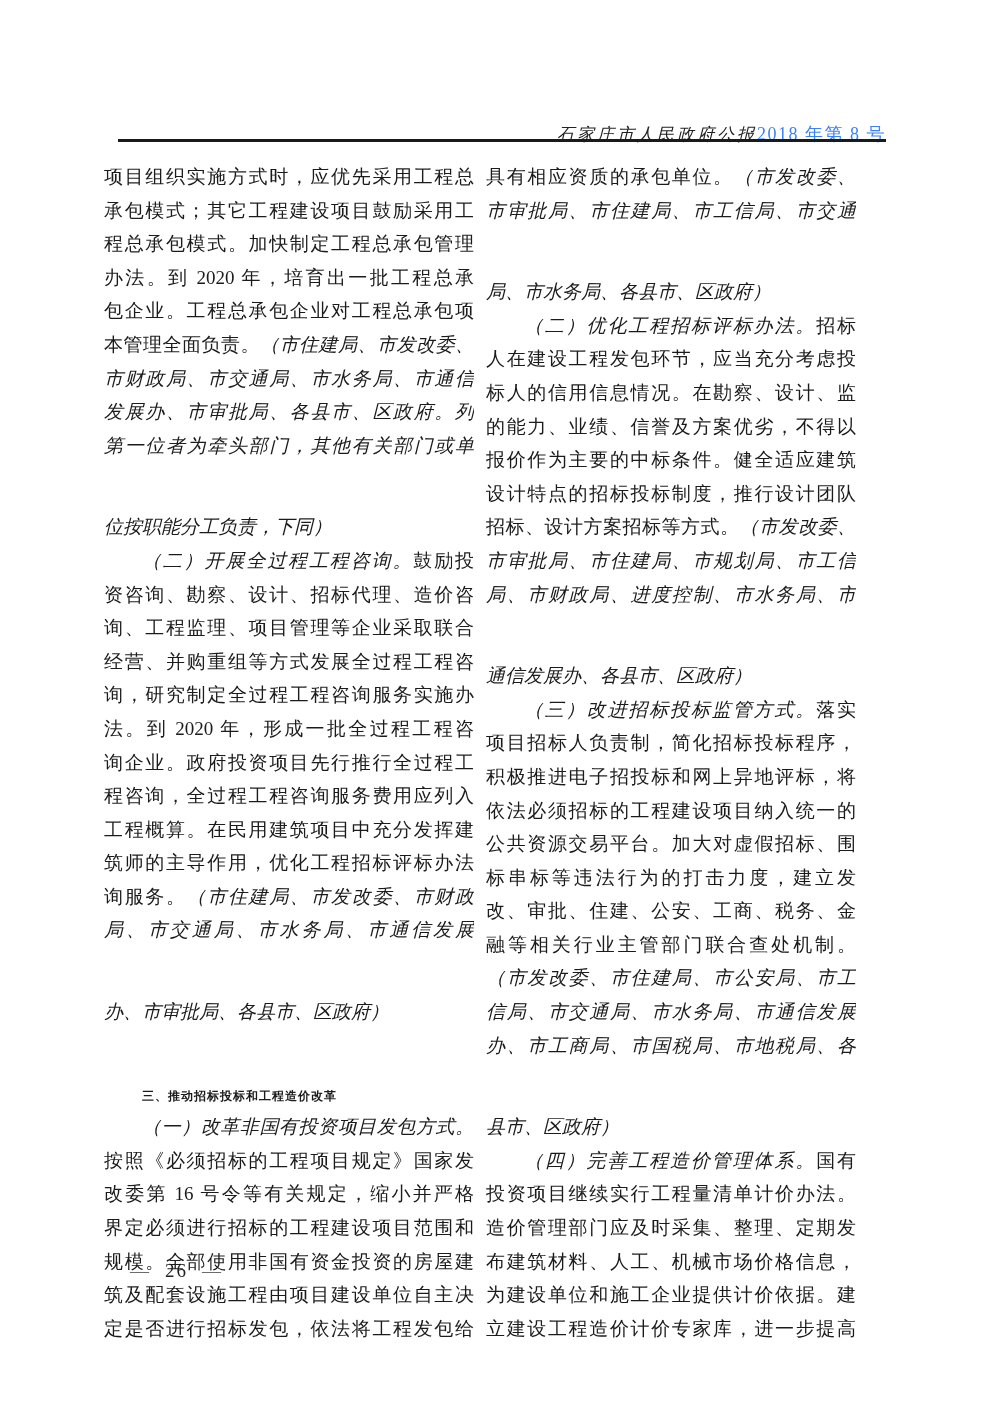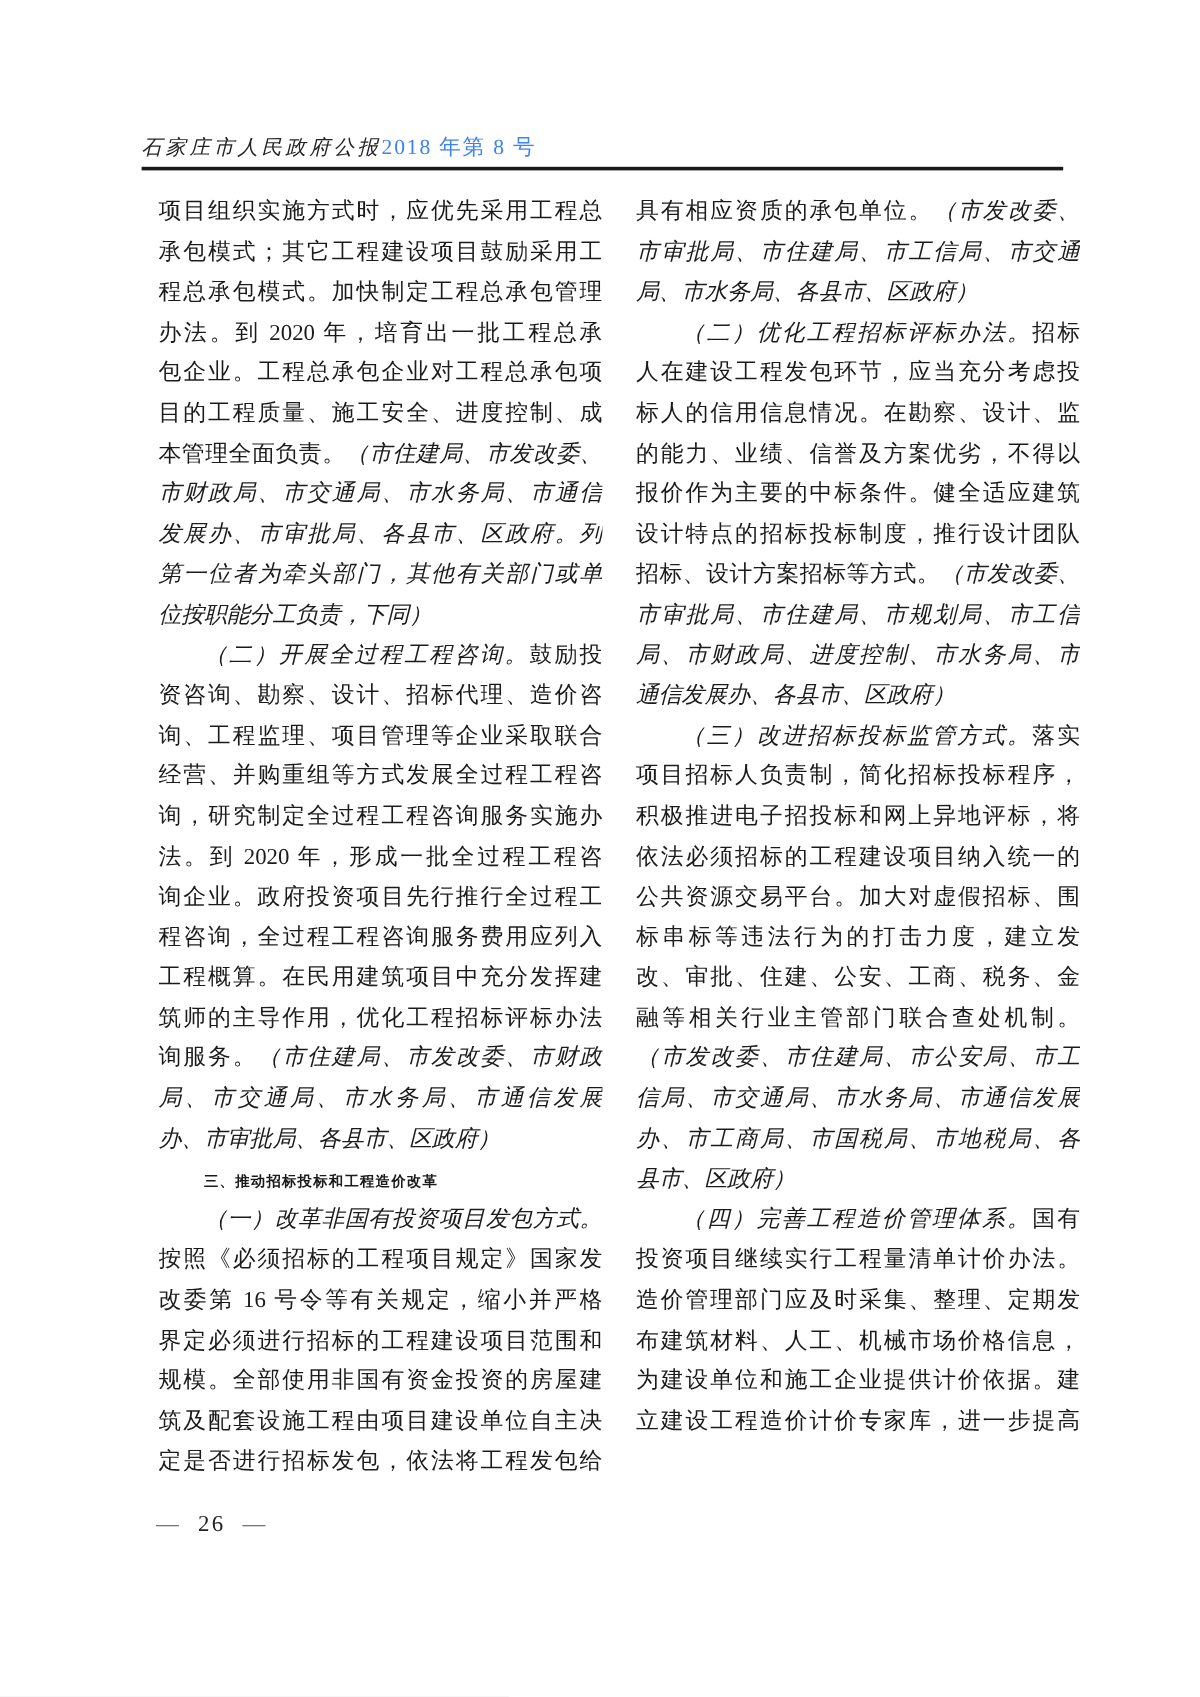--- a/index.html
+++ b/index.html
@@ -6,52 +6,52 @@
   .page{
     position:relative;
     width:1000px;height:1414px;
     background:#ffffff;
     font-family:"Liberation Serif", serif;
     color:#1b1b1b;
     overflow:hidden;
   }
   .masthead{
     position:absolute;
-    top:110px;left:118px;width:768px;
-    display:flex;justify-content:flex-start;align-items:baseline;
+    top:122px;left:118px;width:768px;
+    display:flex;justify-content:flex-end;align-items:baseline;
   }
   .masthead .pub{
     font-family:"Liberation Serif", serif;
     font-style:italic;
     font-size:17px;letter-spacing:3px;color:#222;
   }
   .masthead .issue{
     font-family:"Liberation Serif", serif;
     font-size:18px;letter-spacing:1.5px;color:#3b82f6;
   }
   .head-rule{
     position:absolute;top:139px;left:118px;width:768px;height:3px;
     background:#1a1a1a;
   }
   .body-cols{
-    position:absolute;top:160px;left:132px;width:768px;
-    display:flex;column-gap:28px;
+    position:absolute;top:160px;left:104px;width:768px;
+    display:flex;column-gap:12px;
   }
   .col{width:370px;}
   .line{
     font-size:19px;
     line-height:33.6px;height:33.6px;
     text-align:justify;
     text-align-last:justify;
     text-justify:inter-character;
     overflow:hidden;
     color:#1b1b1b;
   }
   .line.indent{text-indent:38px;}
-  .line.endline{text-align-last:left;}
+  .line.endline{text-align-last:left;margin-top:48px;}
   .seg-kai{font-style:italic;}
   .seg-bold{
     font-family:Liberation Mono, monospace;
     font-weight:700;font-size:12px;letter-spacing:1px;
   }
   .footer{
     position:absolute;top:1260px;left:130px;
     font-size:19px;letter-spacing:2px;color:#222;
     display:flex;align-items:baseline;gap:14px;
   }
@@ -69,21 +69,20 @@
 
   <div class="head-rule"></div>
 
   <div class="body-cols">
     <div class="col">
         <div class="line"><span class="seg-normal">项目组织实施方式时，应优先采用工程总</span></div>
         <div class="line"><span class="seg-normal">承包模式；其它工程建设项目鼓励采用工</span></div>
         <div class="line"><span class="seg-normal">程总承包模式。加快制定工程总承包管理</span></div>
         <div class="line"><span class="seg-normal">办法。到 2020 年，培育出一批工程总承</span></div>
         <div class="line"><span class="seg-normal">包企业。工程总承包企业对工程总承包项</span></div>
-        <div class="line"><span class="seg-normal">目的工程质量、施工安全、进度控制、成</span></div>
         <div class="line"><span class="seg-normal">本管理全面负责。</span><span class="seg-kai">（市住建局、市发改委、</span></div>
         <div class="line"><span class="seg-kai">市财政局、市交通局、市水务局、市通信</span></div>
         <div class="line"><span class="seg-kai">发展办、市审批局、各县市、区政府。列</span></div>
         <div class="line"><span class="seg-kai">第一位者为牵头部门，其他有关部门或单</span></div>
         <div class="line endline"><span class="seg-kai">位按职能分工负责，下同）</span></div>
         <div class="line indent"><span class="seg-kai">（二）开展全过程工程咨询。</span><span class="seg-normal">鼓励投</span></div>
         <div class="line"><span class="seg-normal">资咨询、勘察、设计、招标代理、造价咨</span></div>
         <div class="line"><span class="seg-normal">询、工程监理、项目管理等企业采取联合</span></div>
         <div class="line"><span class="seg-normal">经营、并购重组等方式发展全过程工程咨</span></div>
         <div class="line"><span class="seg-normal">询，研究制定全过程工程咨询服务实施办</span></div>

